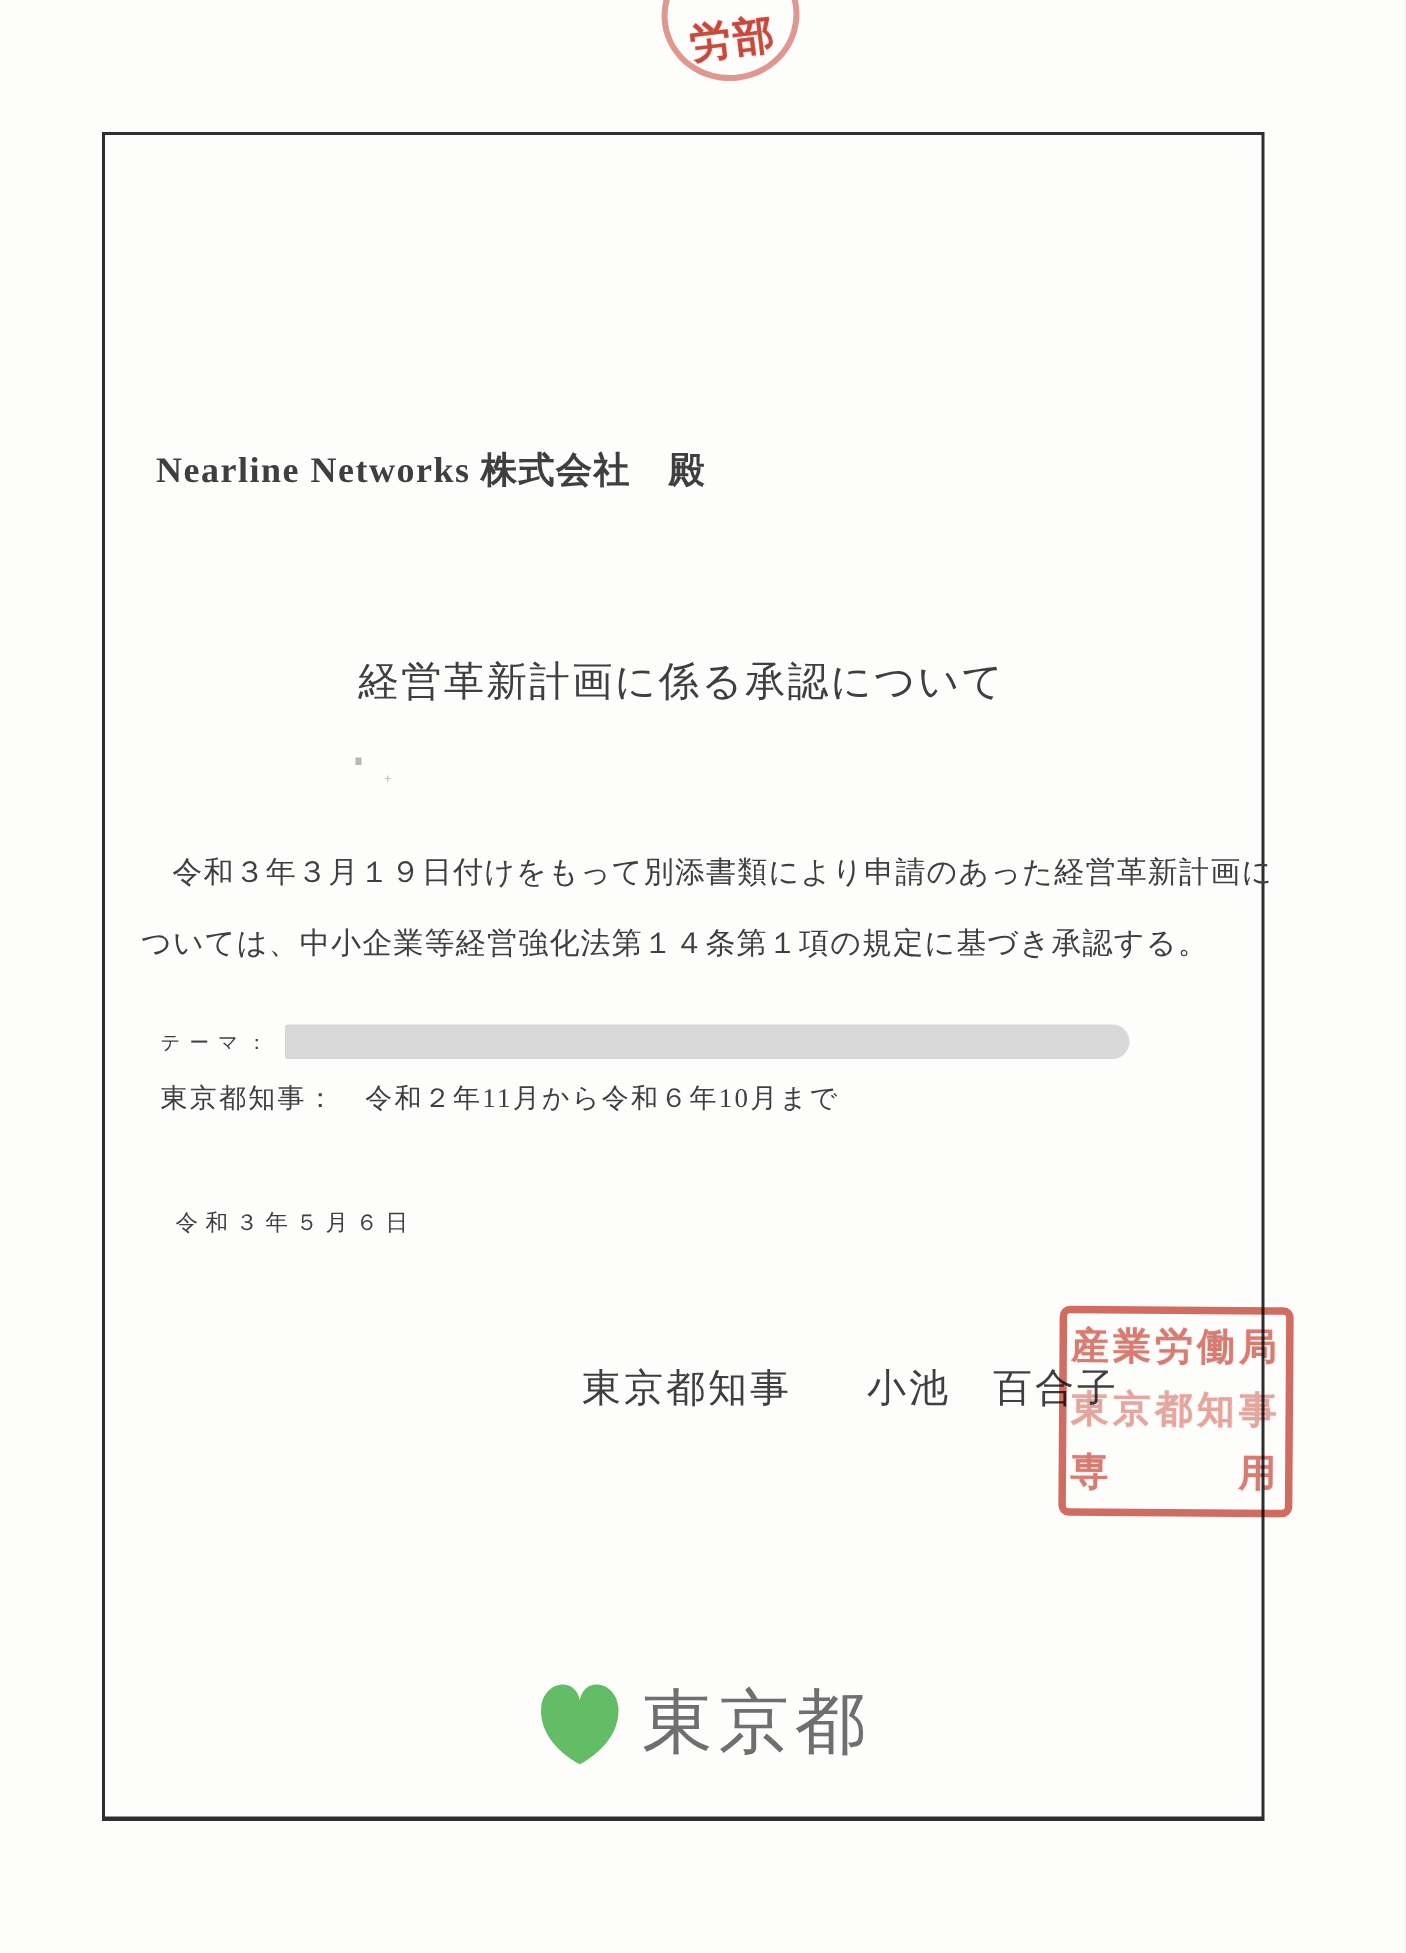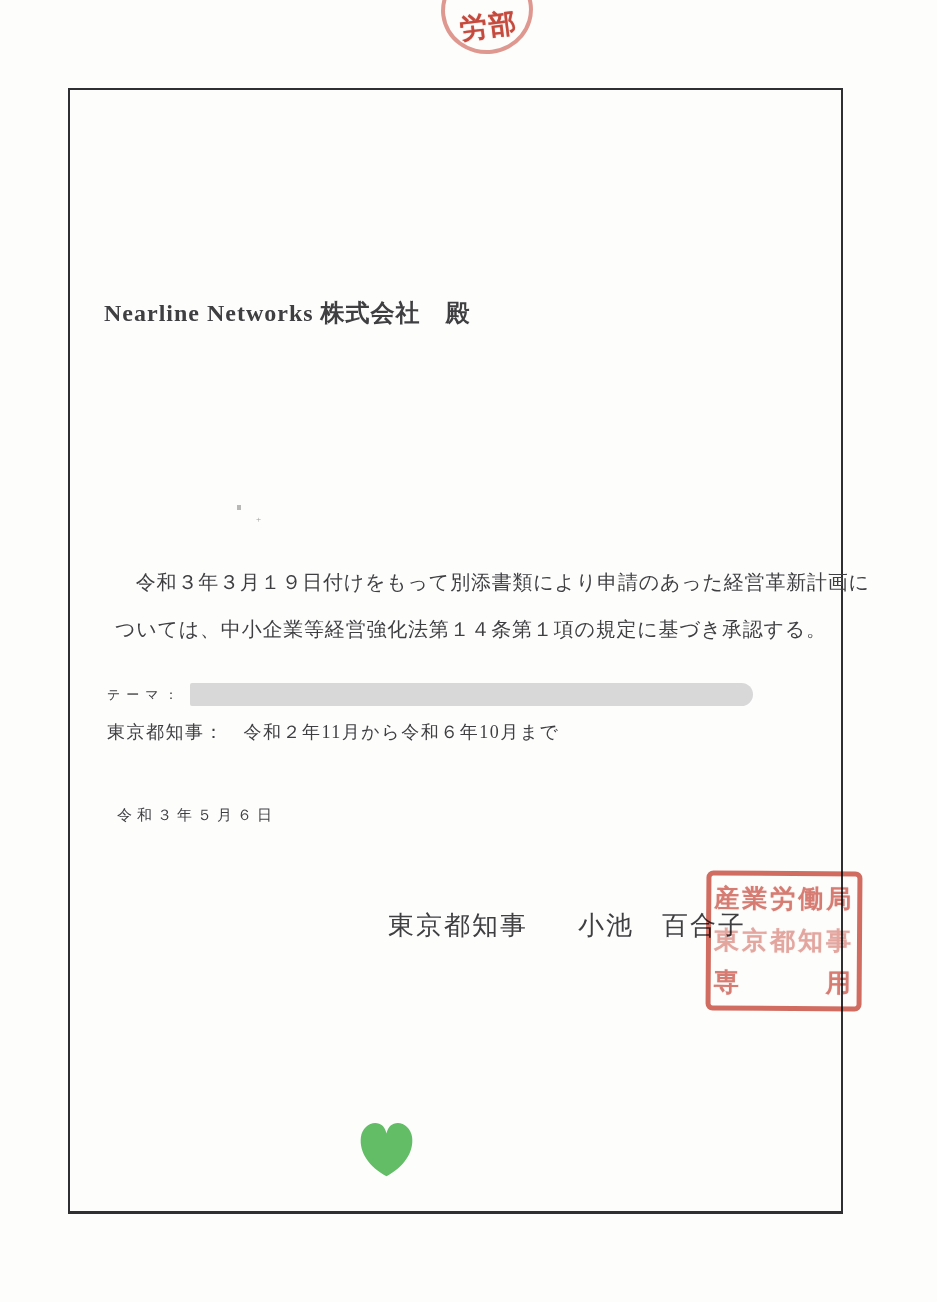--- a/index.html
+++ b/index.html
@@ -22,21 +22,21 @@
   }
 
   .doc-number{right:107px;top:145px;font-size:21px;letter-spacing:1px;white-space:nowrap;}
   .addressee{left:104px;top:297px;font-size:24px;letter-spacing:1px;white-space:nowrap;font-weight:bold;}
   .title{left:68px;top:436px;width:773px;text-align:center;font-size:27px;letter-spacing:1.5px;white-space:nowrap;}
 
   .speck1{left:237px;top:505px;width:4px;height:5px;background:#9a9a9a;opacity:.7;}
   .speck2{left:256px;top:517px;width:5px;height:5px;color:#9c9c9c;font-size:9px;line-height:5px;}
 
   .body-text{left:94px;top:559px;width:740px;font-size:20px;line-height:47px;letter-spacing:0.8px;}
-  .body-text div{white-space:nowrap;margin-left:21px;}
+  .body-text div{white-space:nowrap;}
 
   .theme-row{left:107px;top:686px;font-size:13px;letter-spacing:6px;white-space:nowrap;}
   .redaction{left:190px;top:683px;width:563px;height:23px;background:#d8d8d8;border-radius:2px 12px 12px 2px;}
 
   .period-row{left:107px;top:720px;font-size:18px;letter-spacing:1.5px;white-space:nowrap;}
 
   .issue-date{left:117px;top:806px;font-size:15px;letter-spacing:5px;white-space:nowrap;}
 
   .signature{left:388px;top:908px;font-size:26px;letter-spacing:2px;white-space:nowrap;display:flex;gap:50px;}
 
@@ -89,20 +89,21 @@
 
   <div class="abs top-seal">
     <span>労部</span>
   </div>
 
   <div class="abs frame"></div>
 
 
   <div class="abs addressee">Nearline Networks 株式会社　殿</div>
 
+  <div class="abs title">経営革新計画に係る承認について</div>
 
   <div class="abs speck1"></div>
   <div class="abs speck2">+</div>
 
   <div class="abs body-text">
     <div>　令和３年３月１９日付けをもって別添書類により申請のあった経営革新計画に</div>
     <div>ついては、中小企業等経営強化法第１４条第１項の規定に基づき承認する。</div>
   </div>
 
   <div class="abs theme-row">テーマ：</div>
@@ -121,14 +122,15 @@
 
   <div class="abs seal">
     <div class="seal-row semi">産業労働局</div>
     <div class="seal-row faded">東京都知事</div>
     <div class="seal-row semi">専　　　用</div>
   </div>
 
   <svg class="abs logo-leaf" viewBox="0 0 100 100">
     <path d="M50 97 C22 82 5 58 8 33 C10 16 26 6 38 11 C45 14 48 19 50 27 C52 19 55 14 62 11 C74 6 90 16 92 33 C95 58 78 82 50 97 Z" fill="#62bd66"></path>
   </svg>
+  <div class="abs logo-text">東京都</div>
 
 </div>
 
 </body></html>

